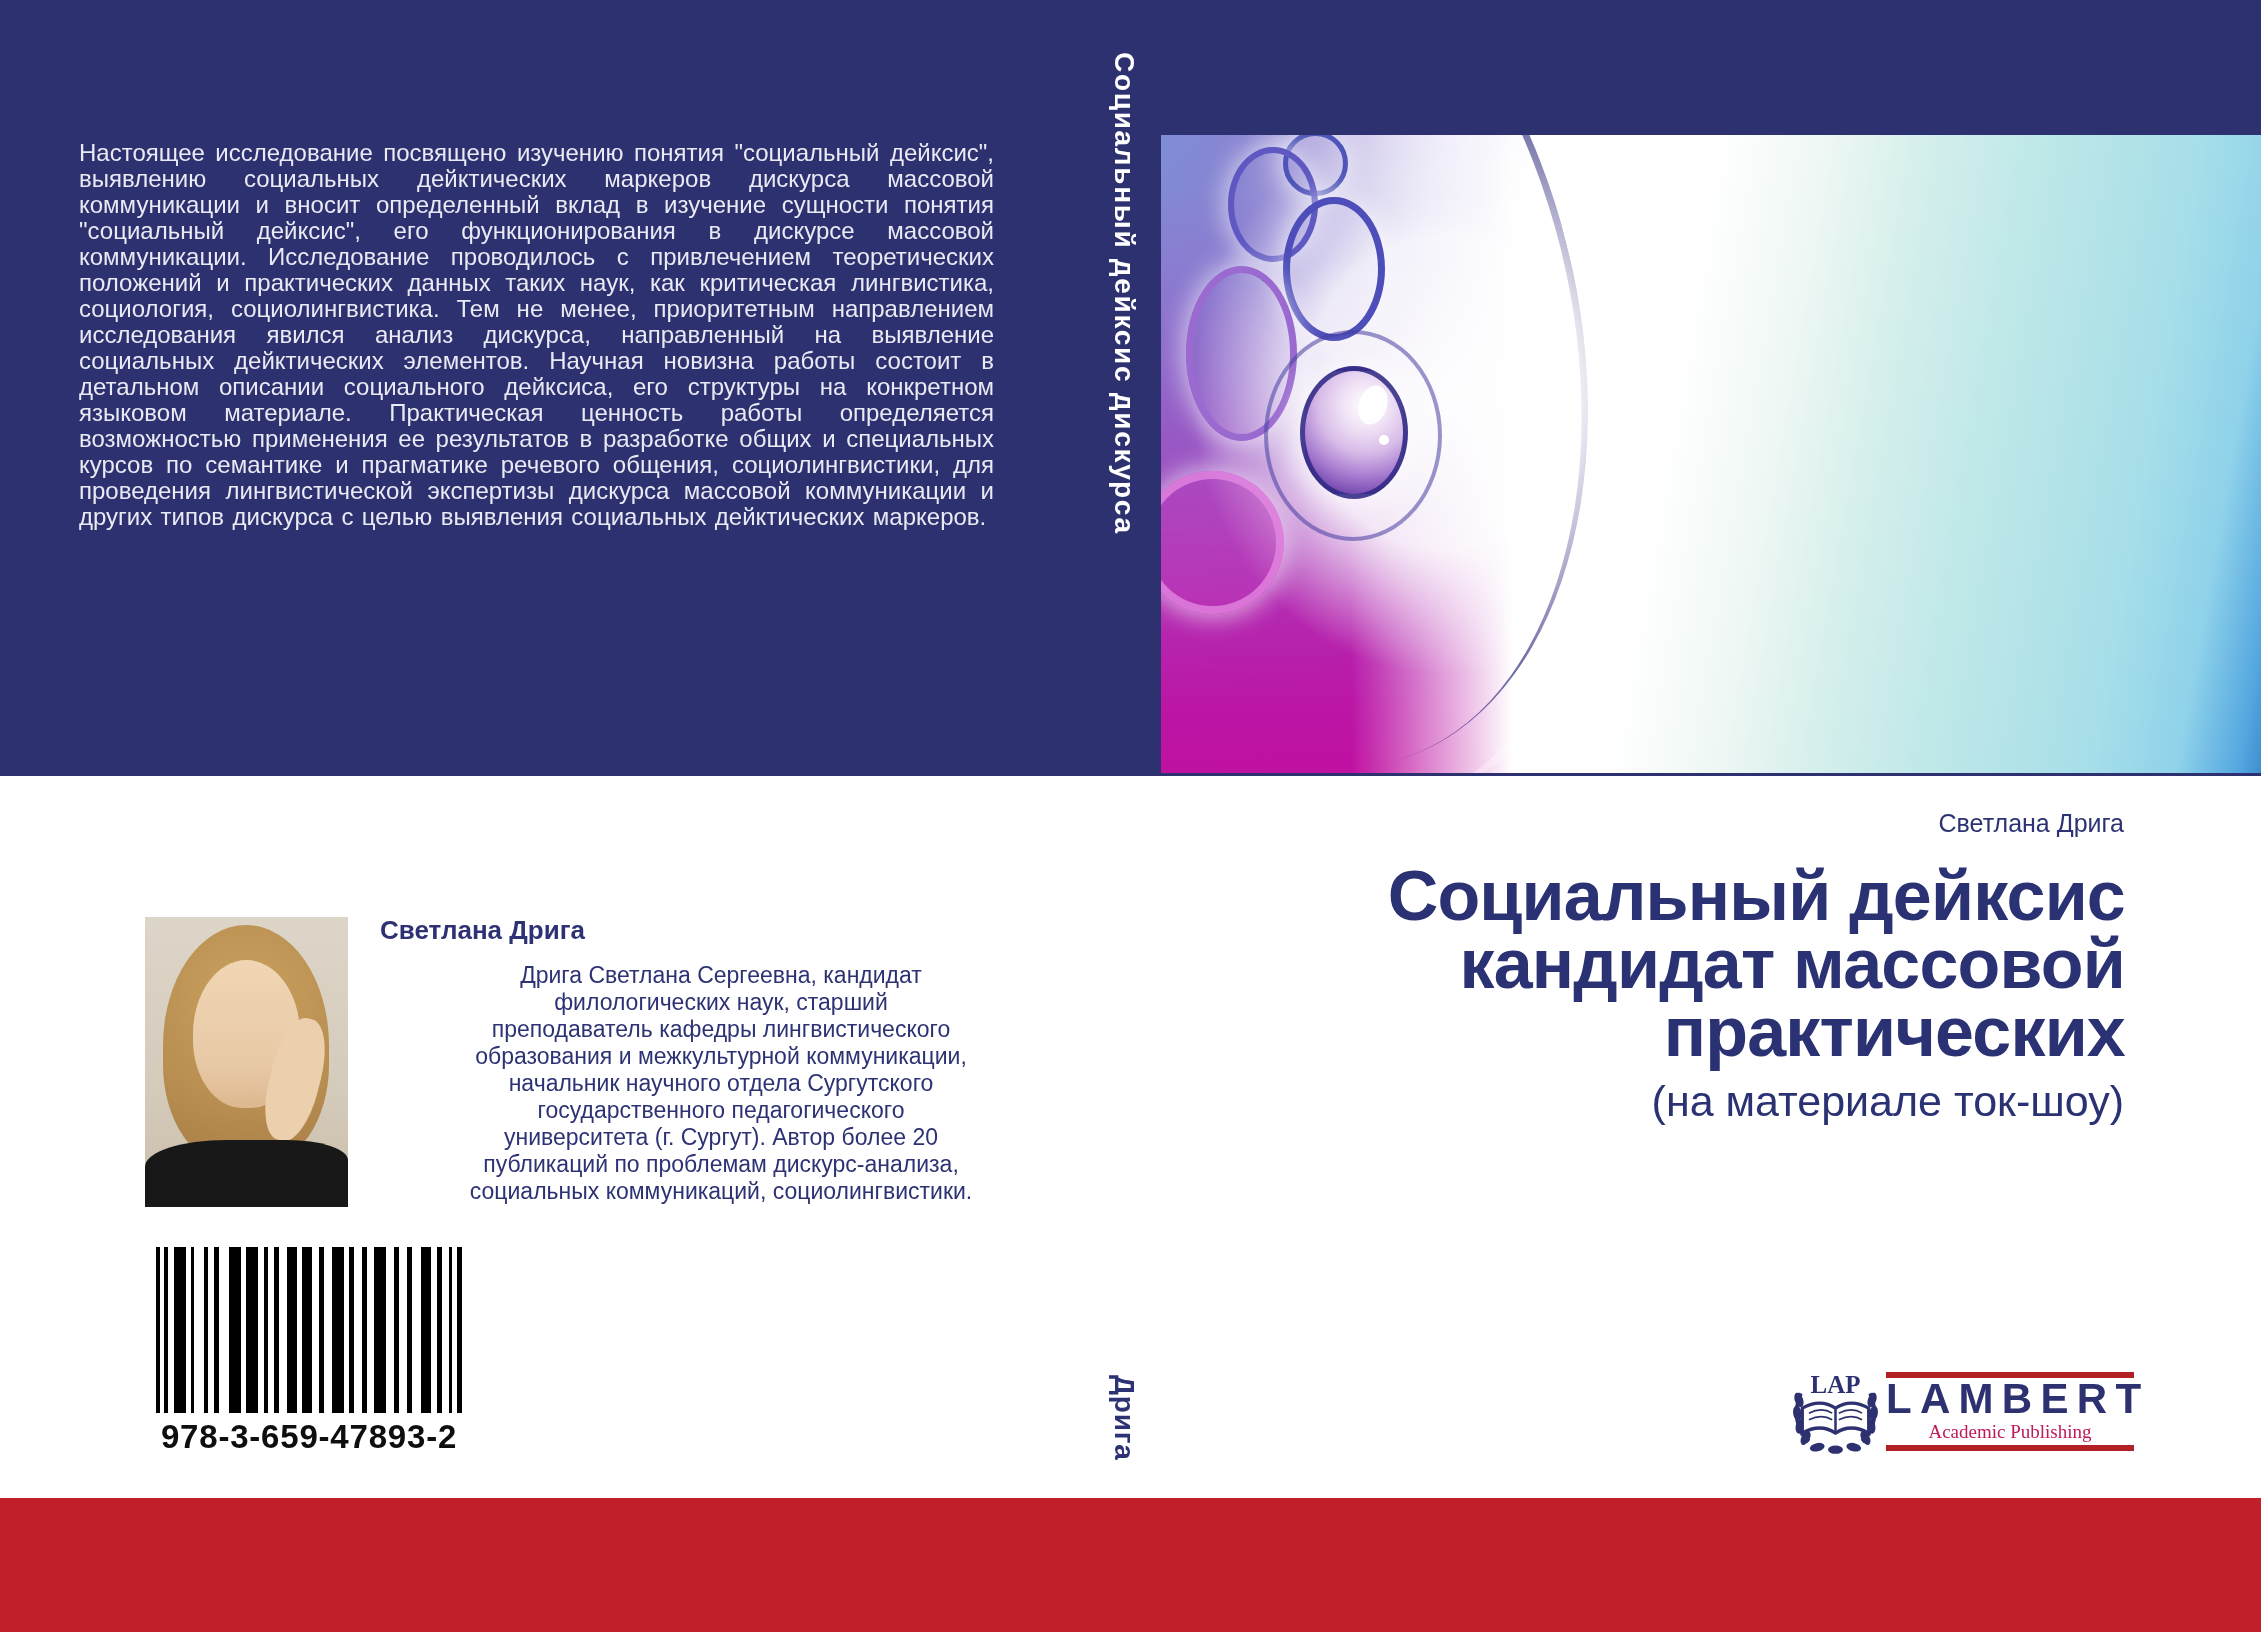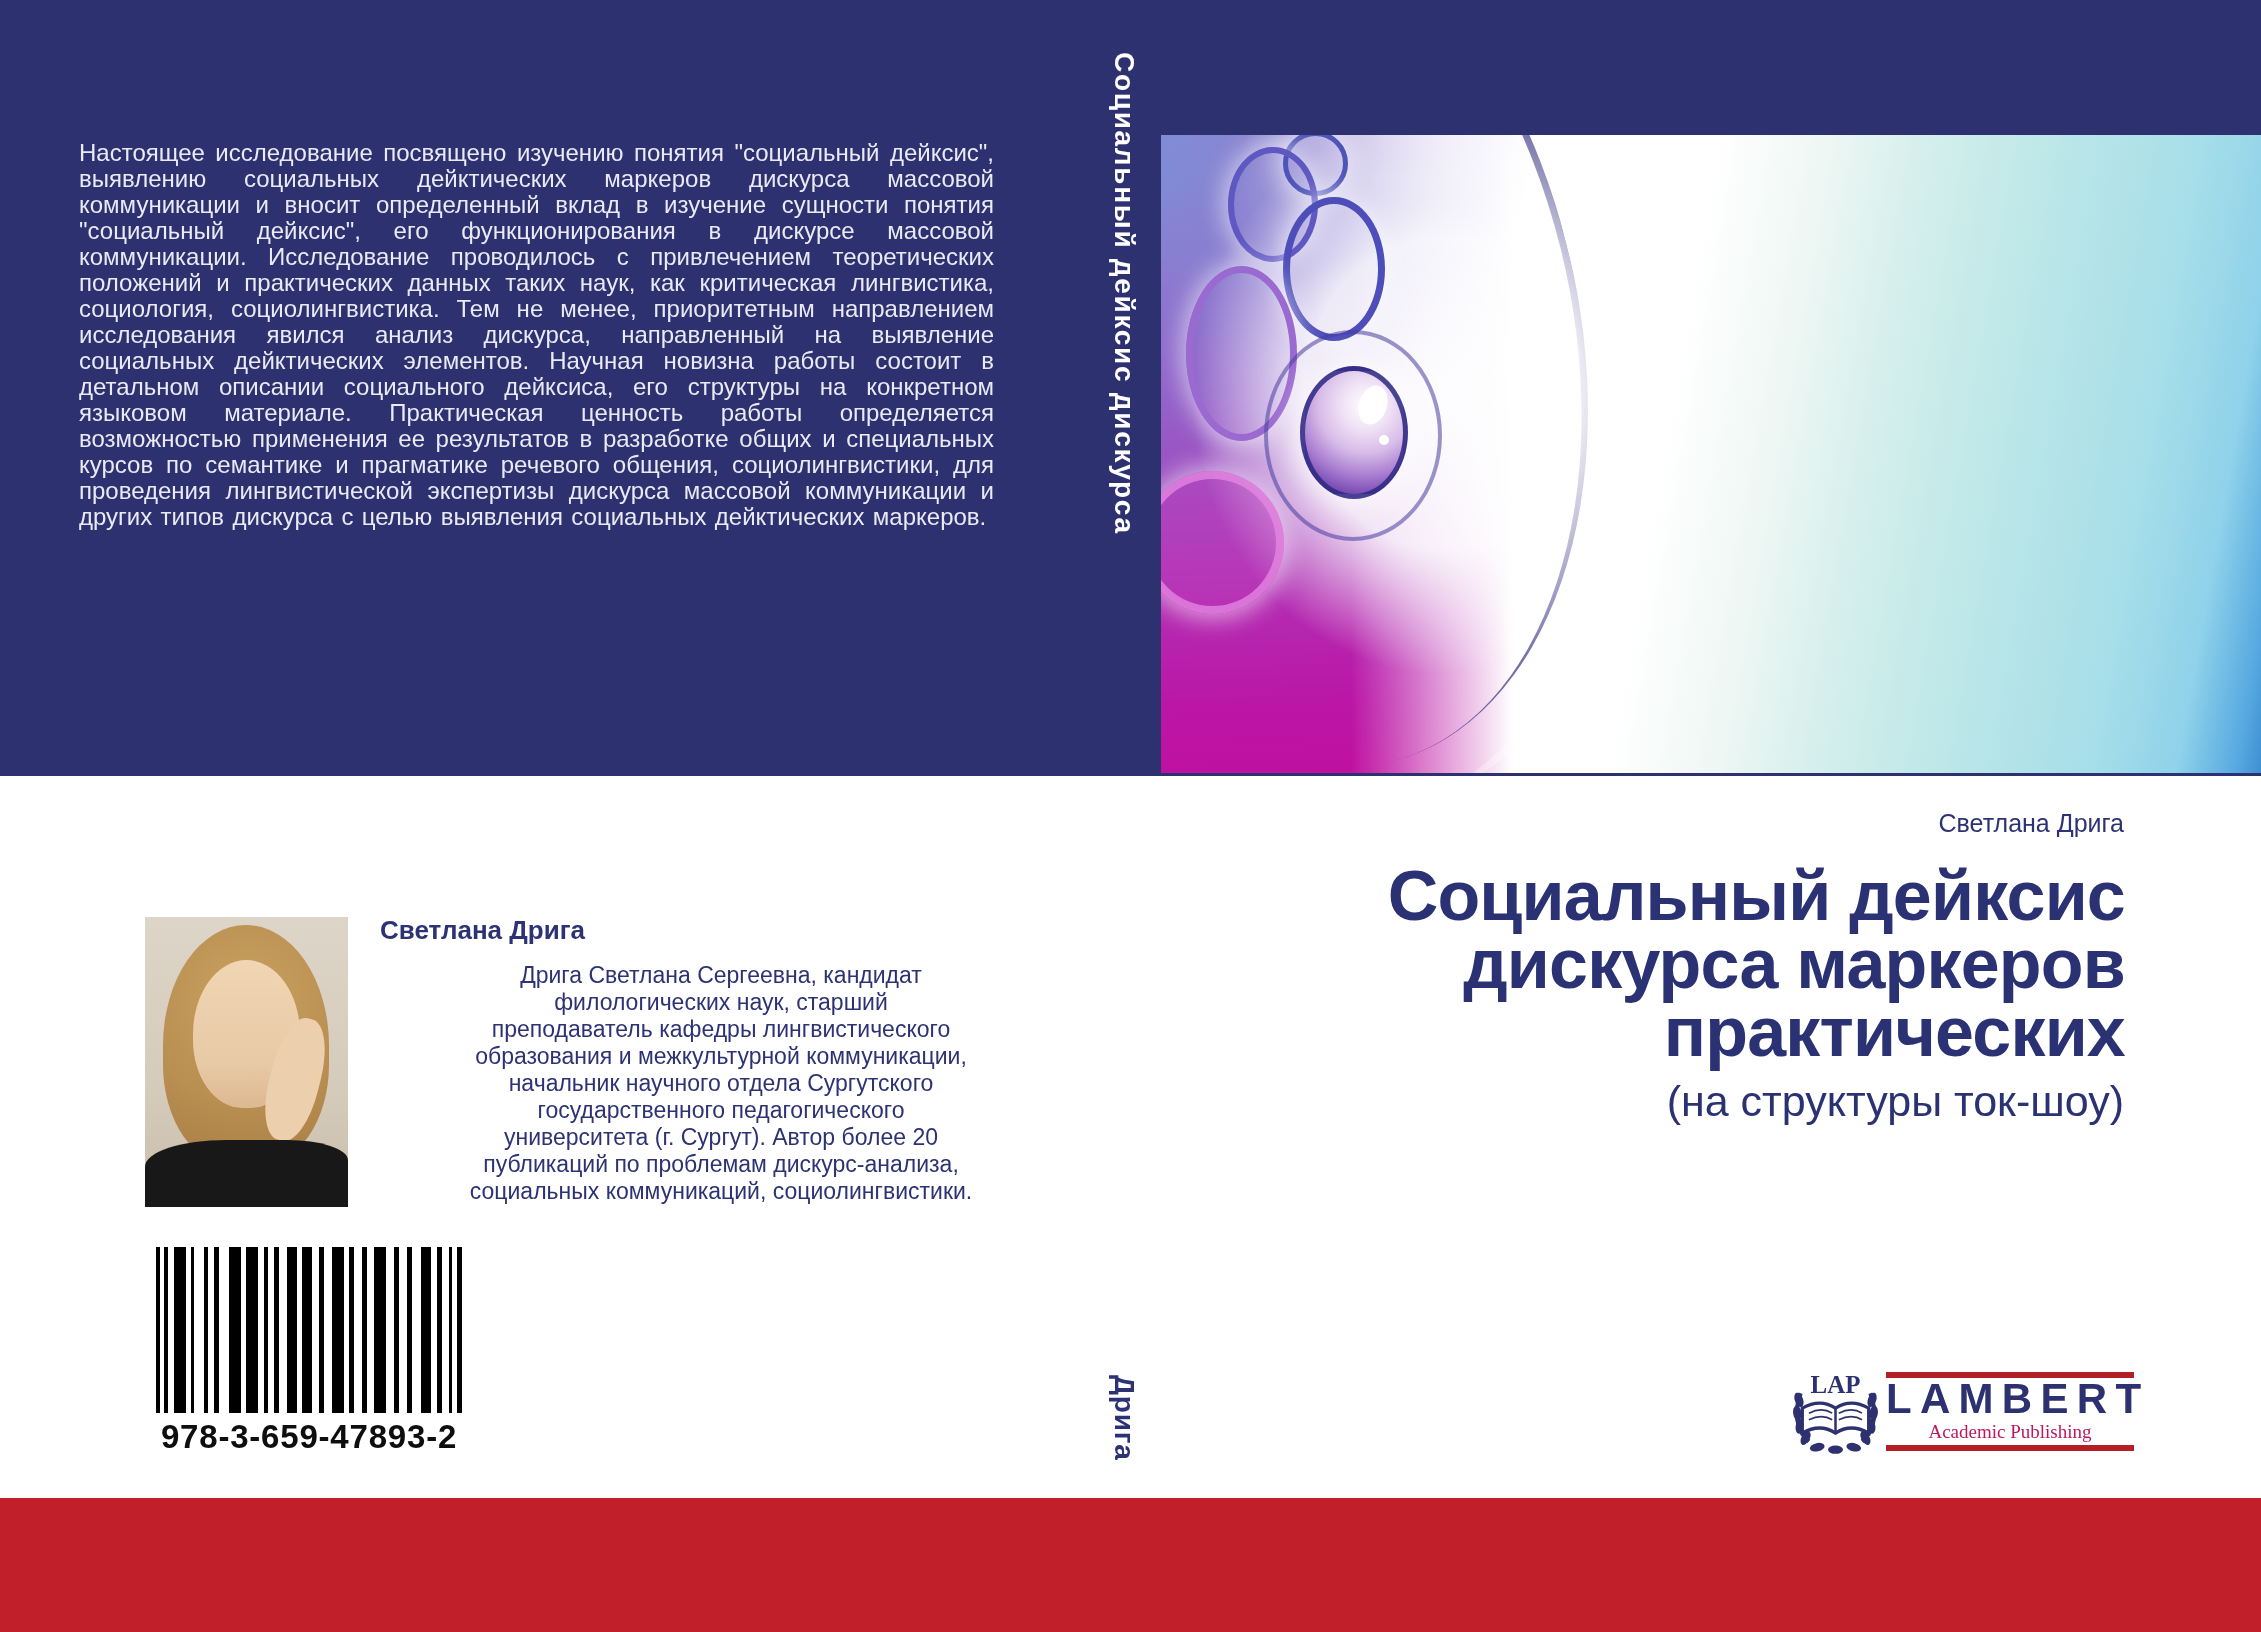--- a/index.html
+++ b/index.html
@@ -181,24 +181,24 @@
     <div class="ring5 ring"></div>
     <div class="ring-sphere-outer"></div>
     <div class="sphere"></div>
     <div class="sphere-hl"></div>
     <div class="sphere-hl2"></div>
   </div>
 
   <div class="front-author">Светлана Дрига</div>
   <div class="front-title">
     <span>Социальный дейксис</span>
-    <span>дискурса маркеров</span>
+    <span>кандидат массовой</span>
     <span>практических</span>
   </div>
-  <div class="front-subtitle">(на структуры ток-шоу)</div>
+  <div class="front-subtitle">(на материале ток-шоу)</div>
 
   <div class="photo">
     <div class="hair"></div>
     <div class="face"></div>
     <div class="hand"></div>
     <div class="body"></div>
   </div>
   <div class="bio-name">Светлана Дрига</div>
   <div class="bio-text">Дрига Светлана Сергеевна, кандидат
 филологических наук, старший

